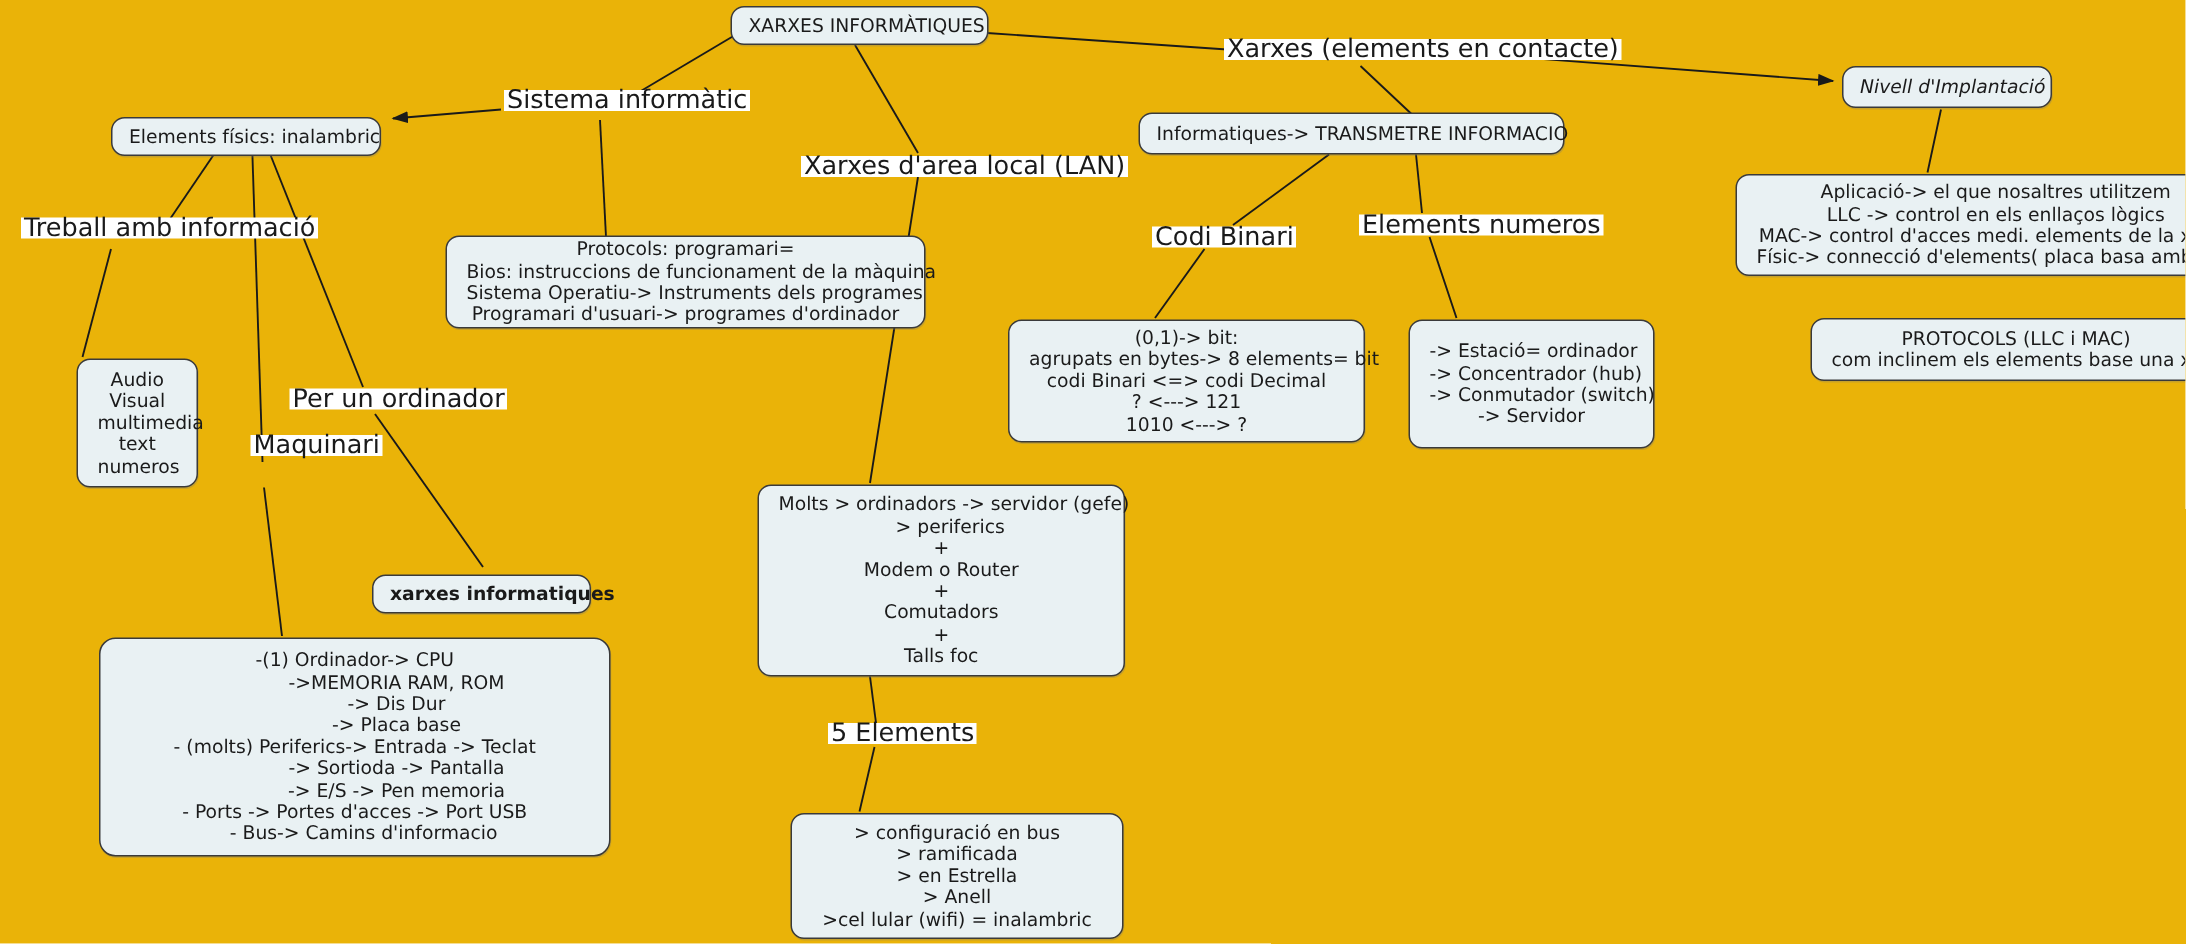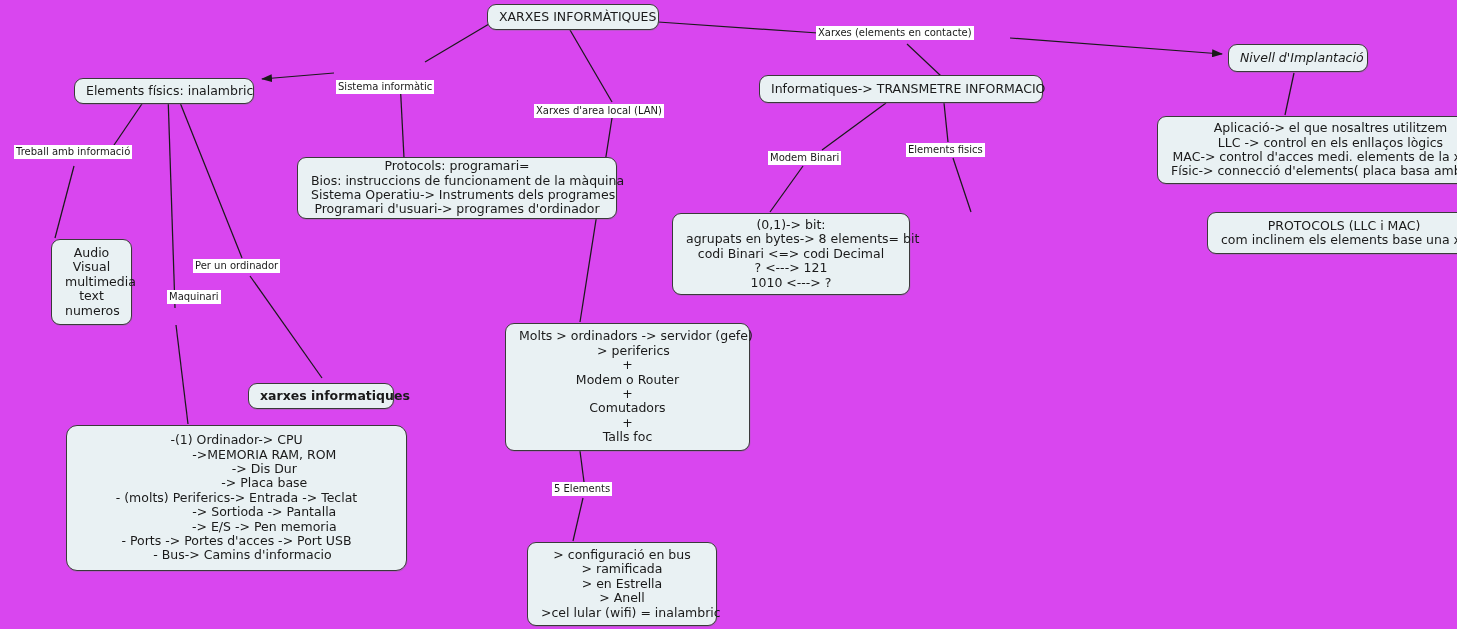--- a/index.html
+++ b/index.html
@@ -4,21 +4,21 @@
 <style>
   html, body {
     margin: 0;
     padding: 0;
     background: #ffffff;
   }
   #canvas {
     position: relative;
     width: 1457px;
     height: 629px;
-    background: #d946ef;
+    background: #eab308;
     font-family: "DejaVu Sans", "Liberation Sans", sans-serif;
     overflow: hidden;
   }
   #edges {
     position: absolute;
     left: 0;
     top: 0;
     width: 1457px;
     height: 629px;
     pointer-events: none;
@@ -38,21 +38,21 @@
     align-items: center;
     justify-content: center;
     box-shadow: 0.5px 1px 0 rgba(120,120,120,0.30);
     z-index: 2;
   }
   .node .body { width: 100%; }
   .node.pad-s { padding: 4px 11px; }
   .node.pad-m { padding: 7px 13px; margin-left: 48px; }
   .link-label {
     position: absolute;
-    font-size: 10px;
+    font-size: 17px;
     line-height: 14px;
     color: #1a1a1a;
     background: #ffffff;
     white-space: nowrap;
     padding: 0 2px;
     z-index: 3;
   }
 </style>
 </head>
 <body>
@@ -154,68 +154,74 @@
     <span class="body">Molts &gt; ordinadors -&gt; servidor (gefe)
    &gt; periferics
 +
 Modem o Router
 +
 Comutadors
 +
 Talls foc</span>
   </div>
 
-  <div class="node pad-m" style="left:479px; top:542px; width:190px; height:84px;">
+  <div class="node pad-m" style="left:479px; top:542px; width:222px; height:84px;">
     <span class="body">&gt; configuració en bus
 &gt; ramificada
 &gt; en Estrella
 &gt; Anell
 &gt;cel lular (wifi) = inalambric</span>
   </div>
 
   <div class="node pad-m" style="left:624px; top:213px; width:238px; height:82px;">
     <span class="body">(0,1)-&gt; bit:
 agrupats en bytes-&gt; 8 elements= bit
 codi Binari &lt;=&gt; codi Decimal
 ? &lt;---&gt; 121
 1010 &lt;---&gt; ?</span>
   </div>
 
   <div class="node pad-s" style="left:759px; top:75px; width:284px; height:28px;">
     <span class="body">Informatiques-&gt; TRANSMETRE INFORMACIO</span>
   </div>
 
+  <div class="node pad-m" style="left:891px; top:213px; width:164px; height:86px;">
+    <span class="body">-&gt; Estació= ordinador
+-&gt; Concentrador (hub)
+-&gt; Conmutador (switch)
+-&gt; Servidor</span>
+  </div>
 
   <div class="node pad-s" style="left:1228px; top:44px; width:140px; height:28px;font-style:italic;">
     <span class="body">Nivell d'Implantació</span>
   </div>
 
   <div class="node pad-m" style="left:1109px; top:116px; width:347px; height:68px;">
     <span class="body">Aplicació-&gt; el que nosaltres utilitzem
 LLC -&gt; control en els enllaços lògics
 MAC-&gt; control d'acces medi. elements de la xarxa
 Físic-&gt; connecció d'elements( placa basa amb disc dur)</span>
   </div>
 
   <div class="node pad-m" style="left:1159px; top:212px; width:274px; height:42px;">
     <span class="body">PROTOCOLS (LLC i MAC)
 com inclinem els elements base una xarxa</span>
   </div>
 
-  <div class="link-label" style="left:336px; top:80px;text-align:center;">Sistema informàtic</div>
+  <div class="link-label" style="left:336px; top:60px;text-align:center;">Sistema informàtic</div>
 
   <div class="link-label" style="left:816px; top:26px;">Xarxes (elements en contacte)</div>
 
   <div class="link-label" style="left:534px; top:104px;">Xarxes d'area local (LAN)</div>
 
   <div class="link-label" style="left:14px; top:145px;">Treball amb informació</div>
 
   <div class="link-label" style="left:141px; top:290px;margin-left:26px;">Maquinari</div>
 
   <div class="link-label" style="left:193px; top:259px;">Per un ordinador</div>
 
-  <div class="link-label" style="left:768px; top:151px;">Modem Binari</div>
-
-  <div class="link-label" style="left:906px; top:143px;">Elements fisics</div>
+  <div class="link-label" style="left:768px; top:151px;">Codi Binari</div>
+
+  <div class="link-label" style="left:906px; top:143px;">Elements numeros</div>
 
   <div class="link-label" style="left:552px; top:482px;">5 Elements</div>
 
 </div>
 
 </body></html>

